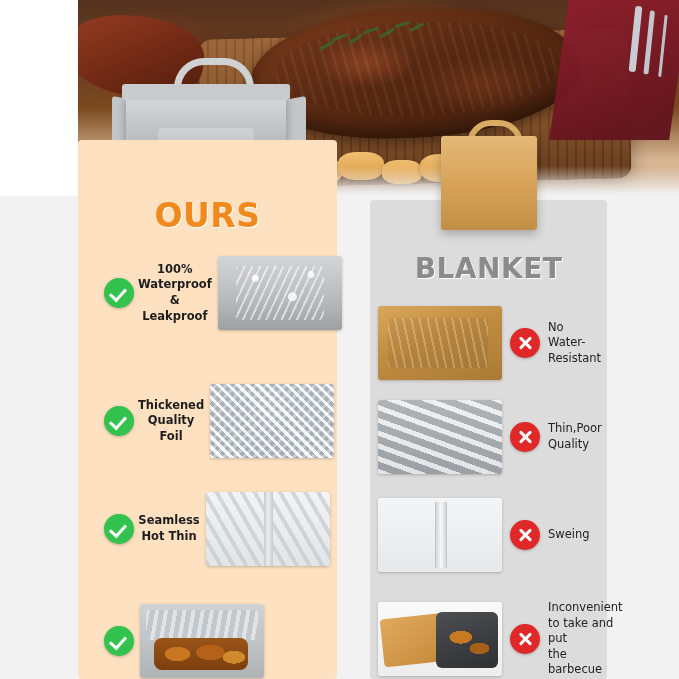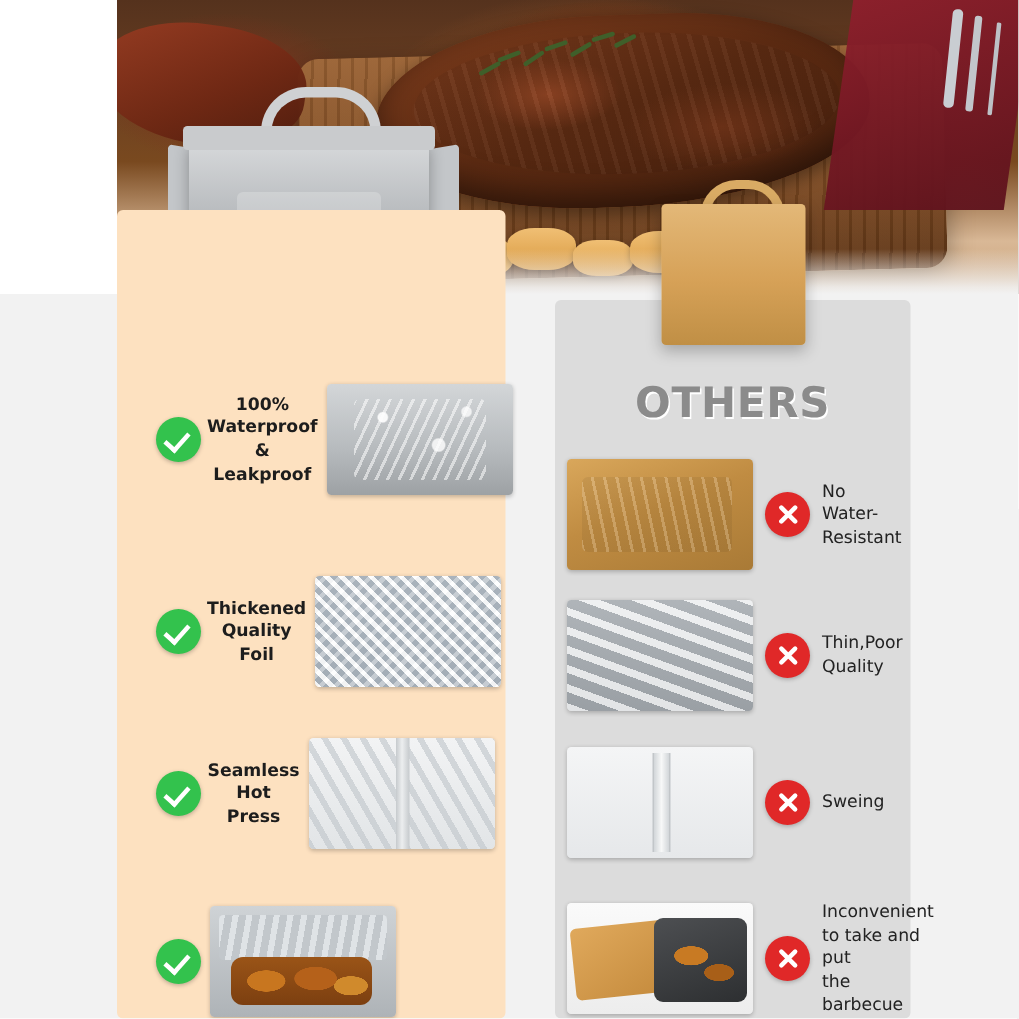--- a/index.html
+++ b/index.html
@@ -470,40 +470,41 @@
   </div>
 
   <div class="panel-ours"></div>
   <div class="panel-others"></div>
 
   <div class="bag-others">
     <div class="handle"></div>
     <div class="body"></div>
   </div>
 
-  <div class="title-others">OTHERS</div>
+  <div class="title-ours">OURS</div>
+  <div class="title-others">BLANKET</div>
 
   <div class="row ours-row" style="top:252px">
     <div class="check"></div>
     <div class="row-label" style="white-space:pre-line">100% Waterproof
 &amp; Leakproof</div>
     <div class="thumb t-water"></div>
   </div>
 
   <div class="row ours-row" style="top:380px">
     <div class="check"></div>
     <div class="row-label" style="white-space:pre-line">Thickened
 Quality Foil</div>
     <div class="thumb t-foil"></div>
   </div>
 
   <div class="row ours-row" style="top:488px">
     <div class="check"></div>
     <div class="row-label" style="white-space:pre-line">Seamless
-Hot Press</div>
+Hot Thin</div>
     <div class="thumb t-press"></div>
   </div>
 
   <div class="row ours-row" style="top:600px">
     <div class="check"></div>
     <div class="thumb t-open"></div>
   </div>
 
   <div class="row others-row" style="top:398px">
     <div class="cross"></div>

